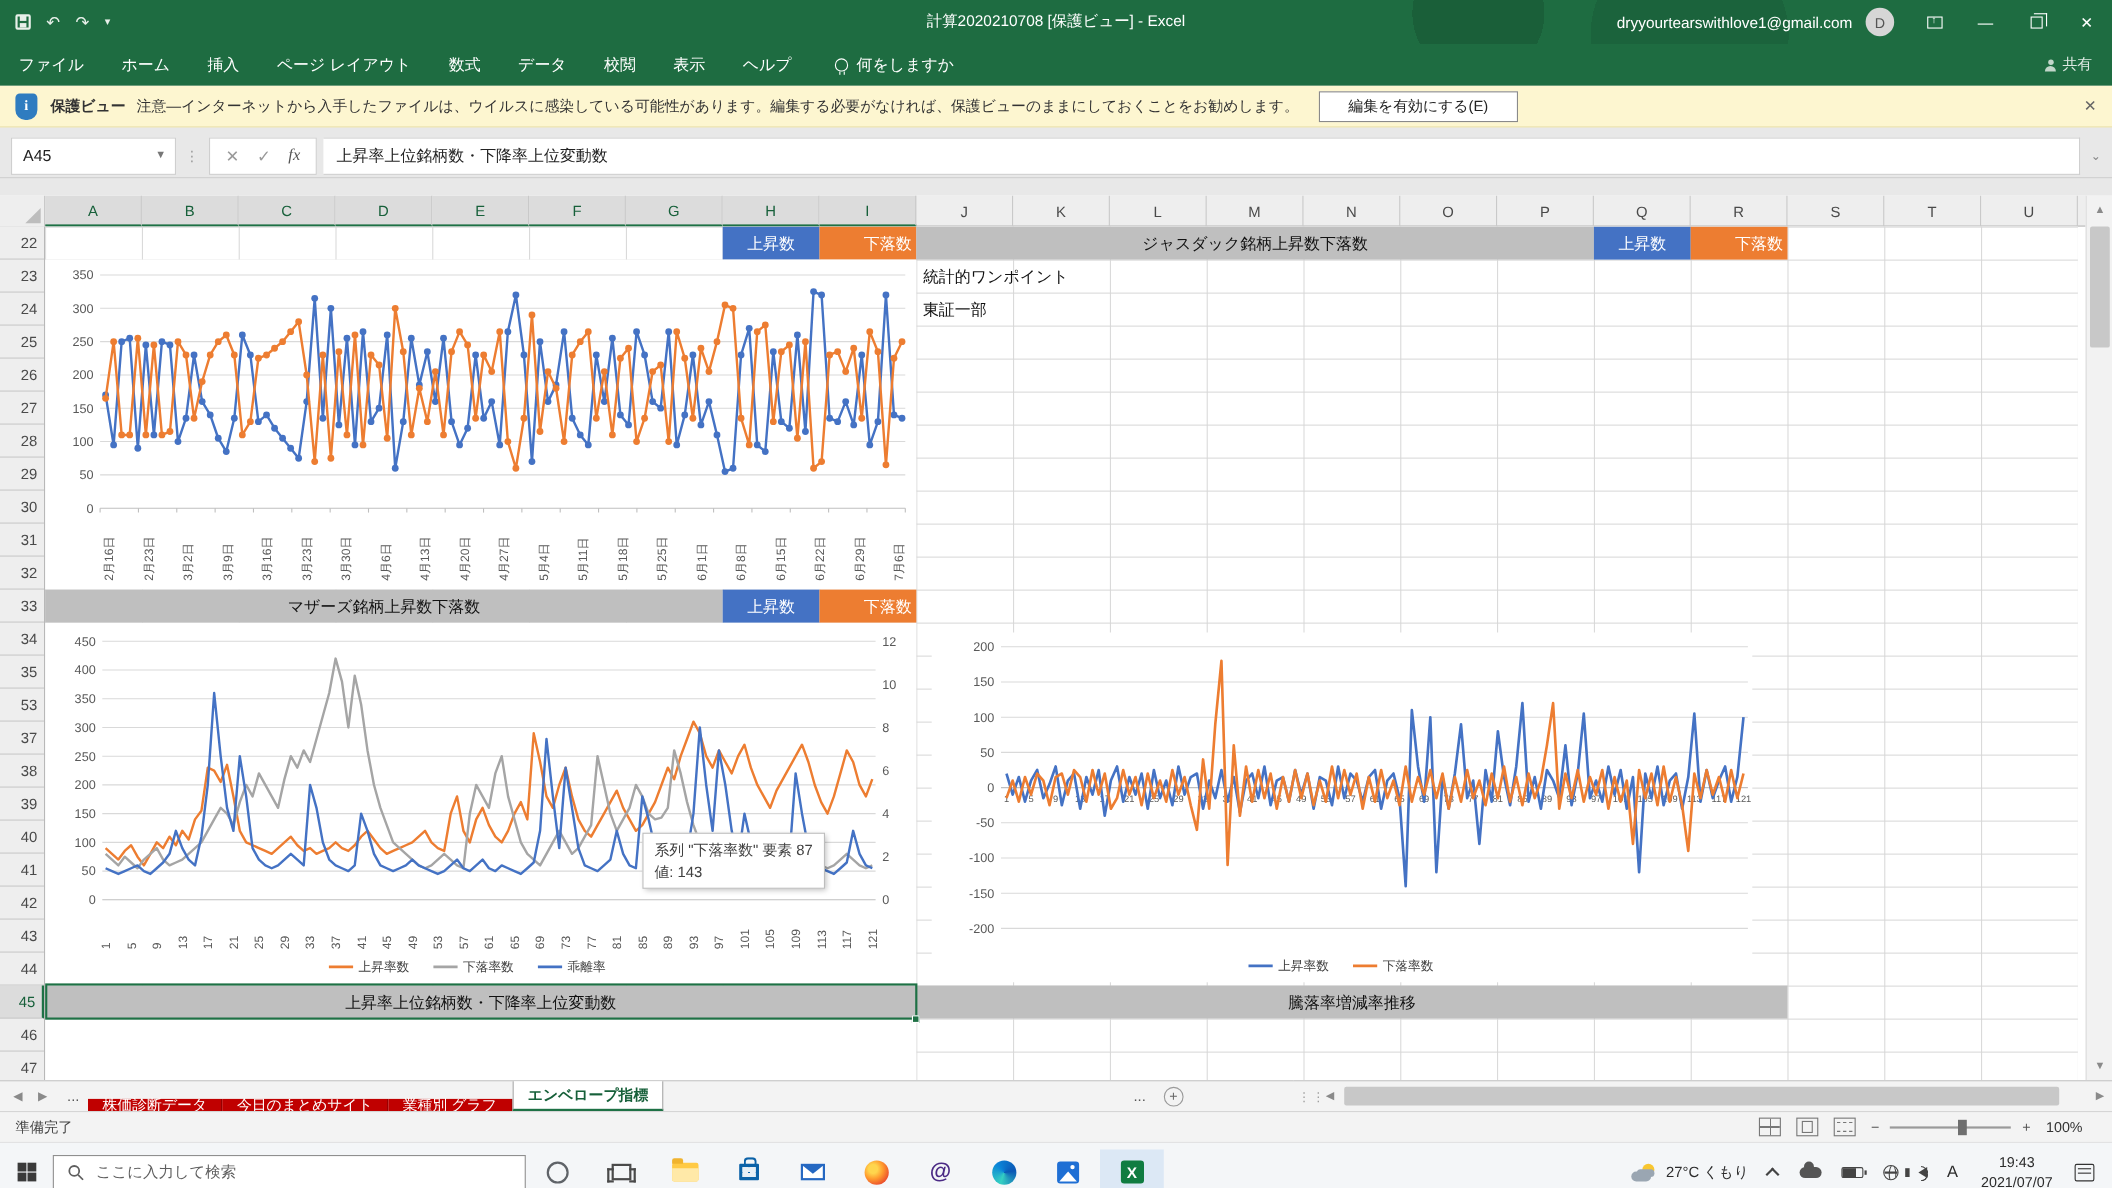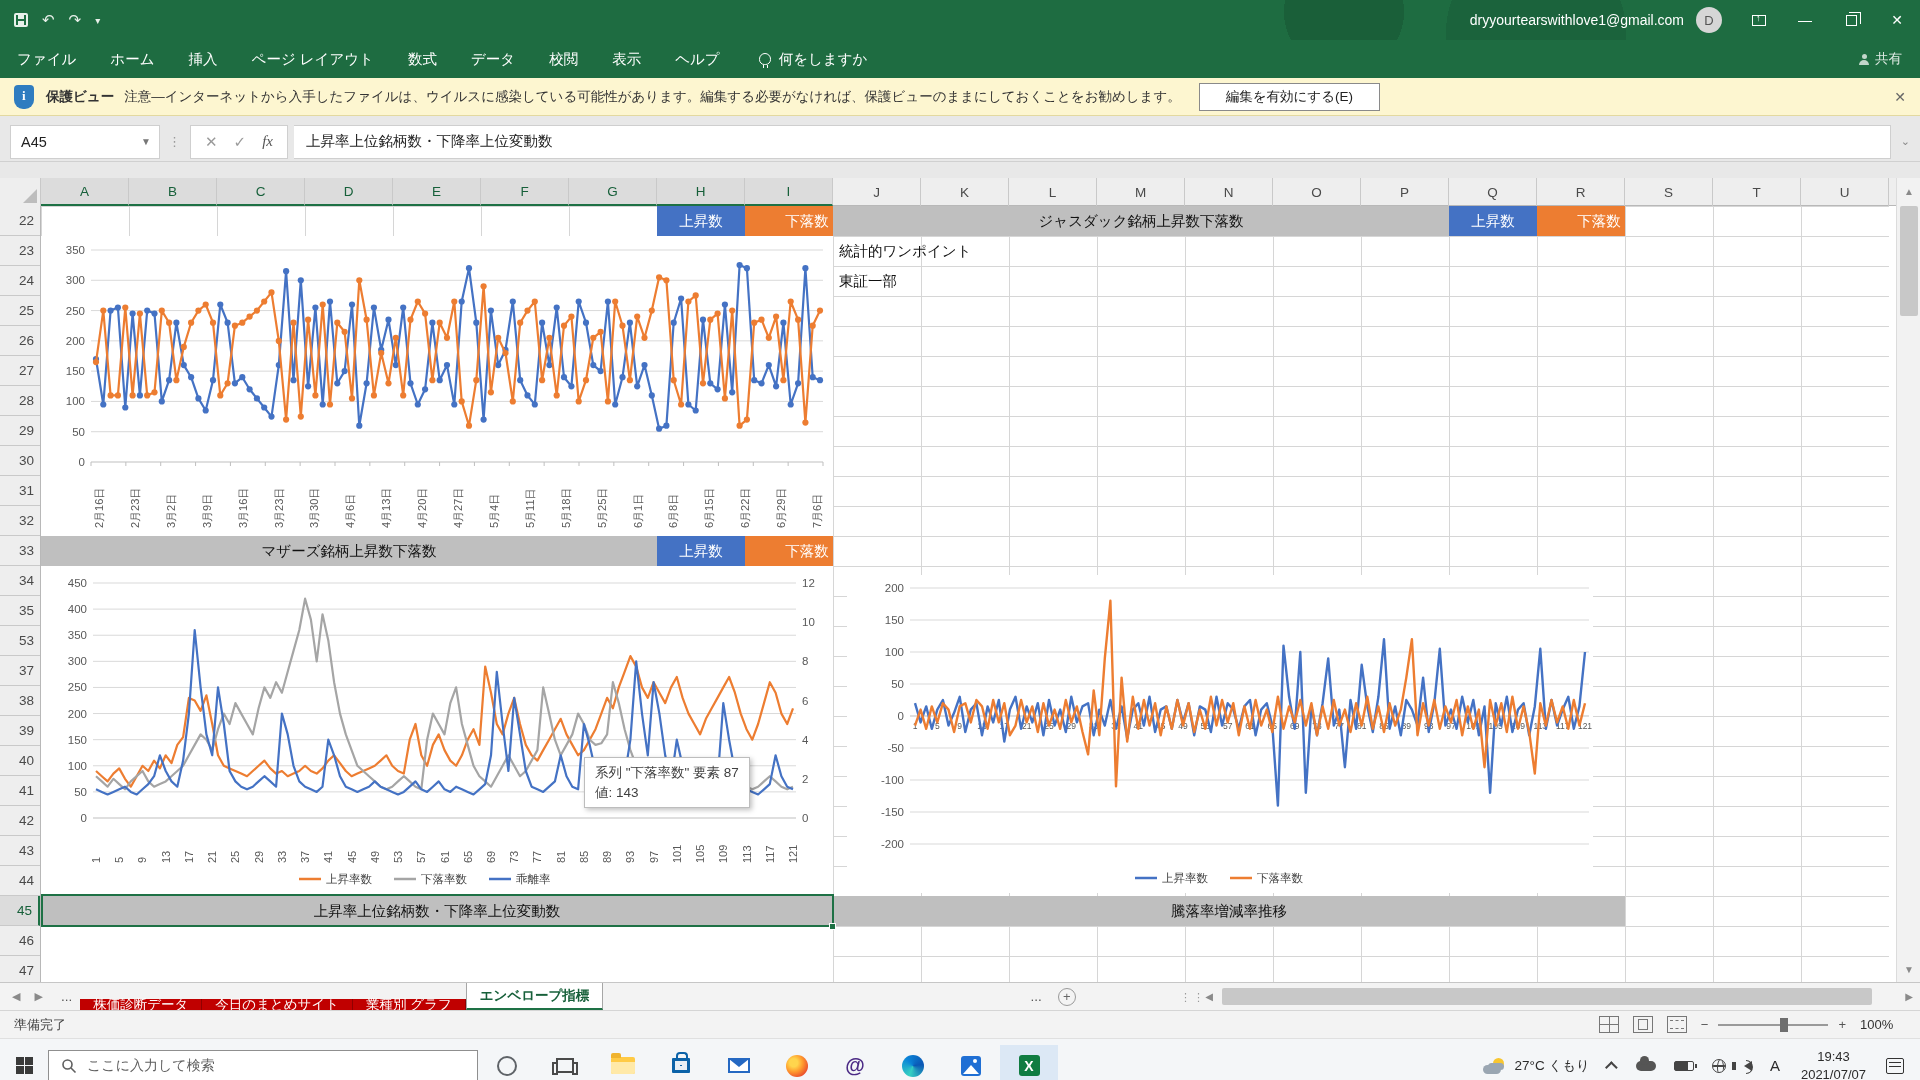--- a/index.html
+++ b/index.html
@@ -168,20 +168,21 @@
 
 <div class="screen">
 
   <div class="titlebar">
     <div class="qat">
       <span class="floppy"></span>
       <span class="ic">↶</span>
       <span class="ic">↷</span>
       <span class="ic" style="font-size:10px;">▾</span>
     </div>
+    <div class="title-center">計算2020210708 [保護ビュー] - Excel</div>
     <div class="tb-right">
       <span class="account">dryyourtearswithlove1@gmail.com</span>
       <span class="avatar">D</span>
       <span class="winbtn">
           <span class="ribbonopts"></span>
         </span>
       <span class="winbtn">—</span>
       <span class="winbtn">
           <span class="restore"></span>
         </span>

